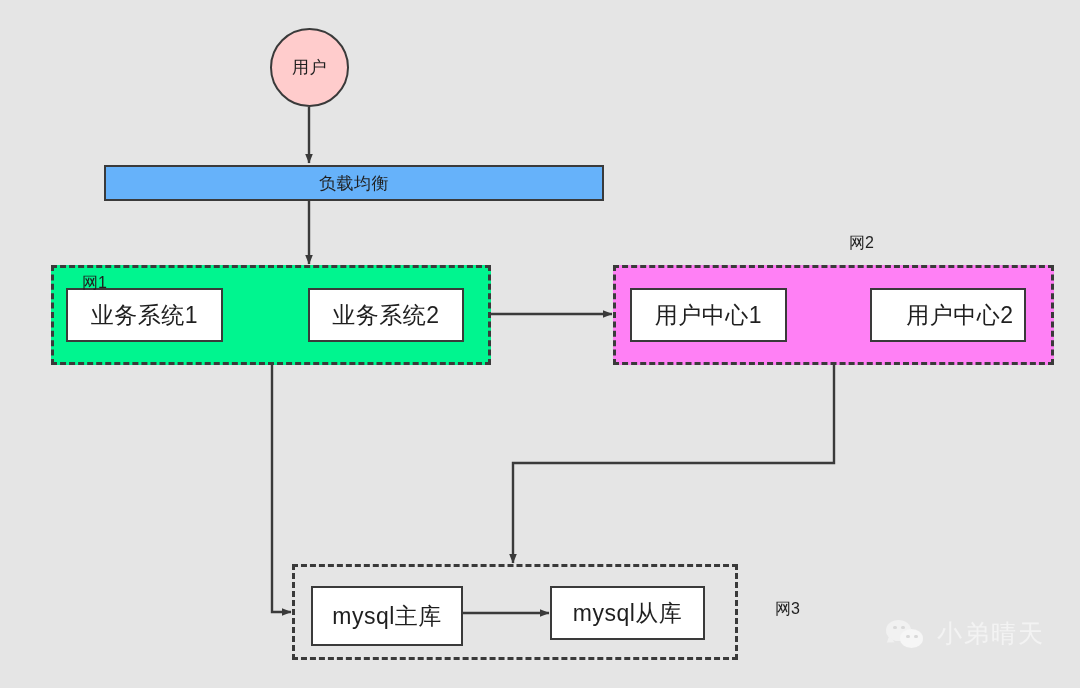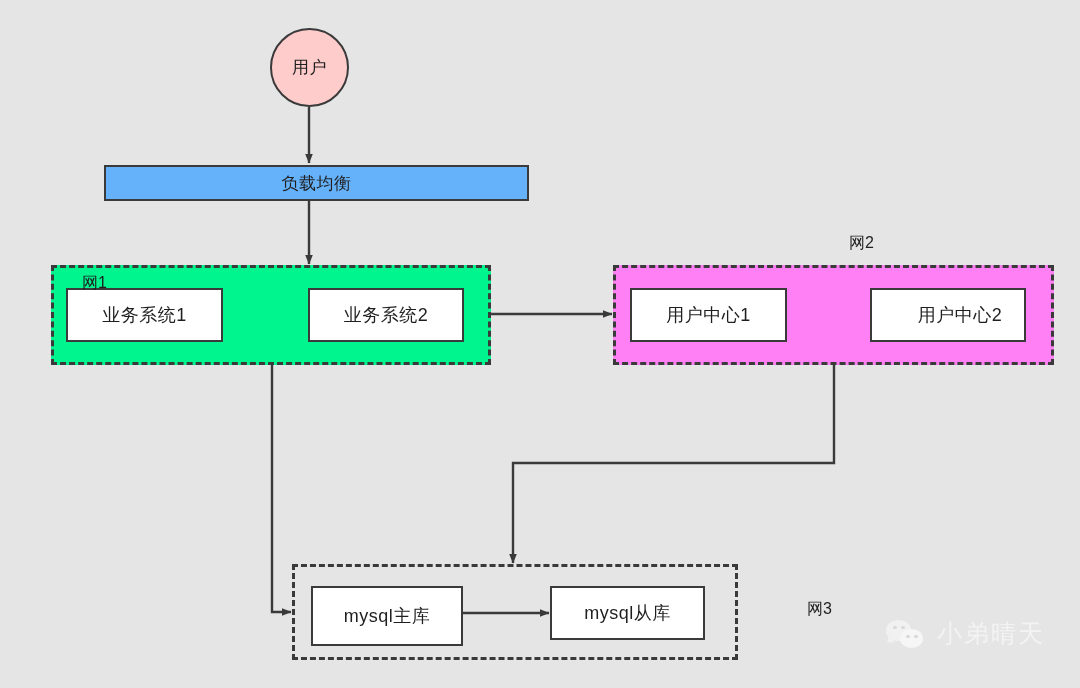--- a/index.html
+++ b/index.html
@@ -44,21 +44,21 @@
     height: 79px;
     border-radius: 50%;
     background: #ffcccc;
     border: 2px solid #3a3a3a;
     font-size: 17px;
   }
 
   .lb-box {
     left: 104px;
     top: 165px;
-    width: 425px;
+    width: 500px;
     height: 36px;
     background: #66b2fa;
     border: 2px solid #3a3a3a;
     font-size: 17px;
   }
 
   
   .zone {
     position: absolute;
     box-sizing: border-box;
@@ -88,32 +88,32 @@
   }
 
   .zone-label {
     position: absolute;
     font-size: 16px;
     color: #1f1f1f;
     z-index: 4;
   }
   .label-net1 { left: 82px;  top: 233px; margin-top: 40px; }
   .label-net2 { left: 849px; top: 233px; }
-  .label-net3 { left: 775px; top: 599px; margin-left: 32px; }
+  .label-net3 { left: 775px; top: 599px; }
 
   
   .inner-box {
     position: absolute;
     box-sizing: border-box;
     background: #ffffff;
     border: 2px solid #3a3a3a;
     display: flex;
     align-items: center;
     justify-content: center;
-    font-size: 18px;
+    font-size: 23px;
     color: #1f1f1f;
     letter-spacing: 0.5px;
     z-index: 3;
   }
   .box-biz1  { left: 66px;  top: 288px; width: 157px; height: 54px; }
   .box-biz2  { left: 308px; top: 288px; width: 156px; height: 54px; }
   .box-uc1   { left: 630px; top: 288px; width: 157px; height: 54px; }
   .box-uc2   { left: 870px; top: 288px; width: 156px; height: 54px; padding-left: 24px; }
   .box-db-m  { left: 311px; top: 586px; width: 152px; height: 60px; }
   .box-db-s  { left: 550px; top: 586px; width: 155px; height: 54px; }

